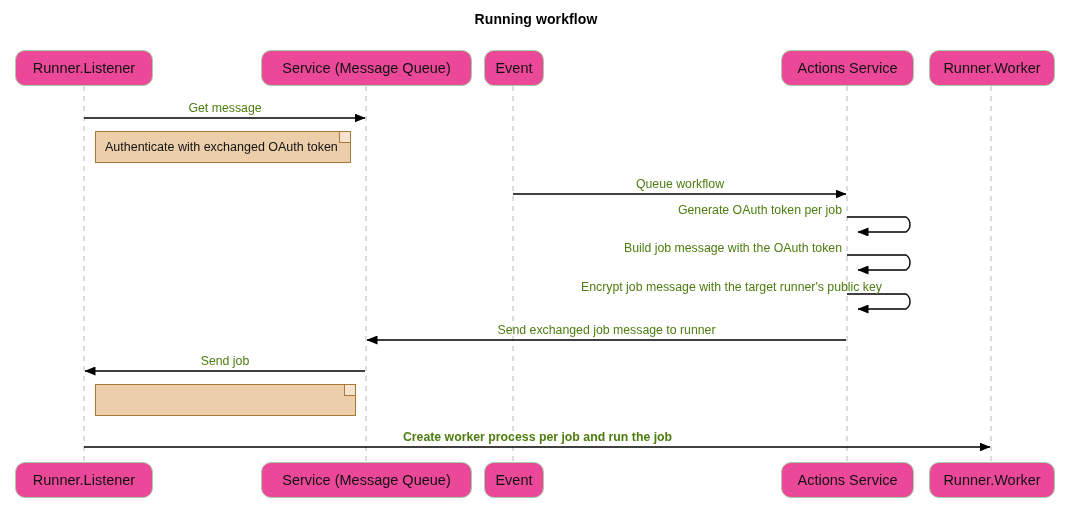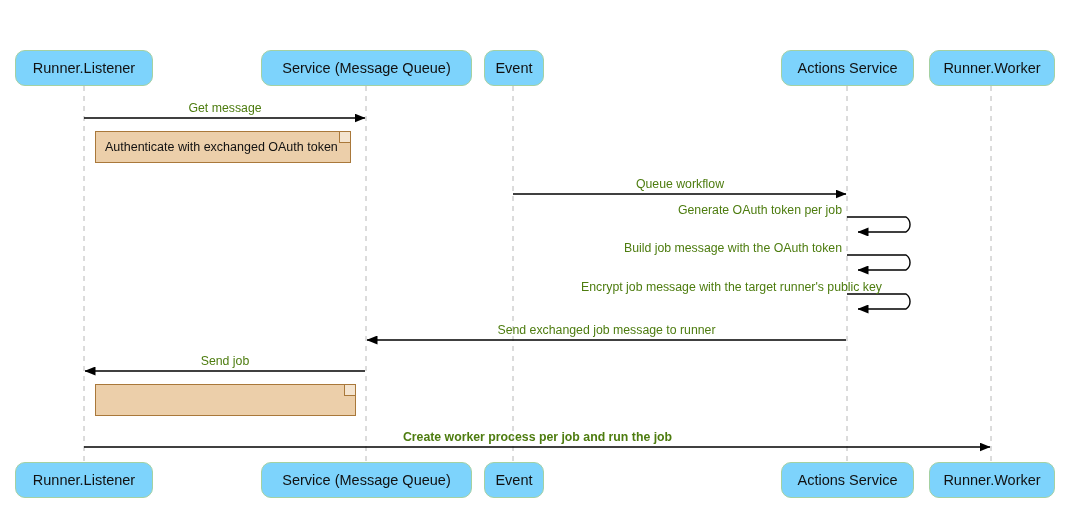--- a/index.html
+++ b/index.html
@@ -26,21 +26,21 @@
     width:1072px;
     text-align:center;
     font-size:14px;
     font-weight:bold;
     color:#000000;
     letter-spacing:.1px;
   }
   .participant{
     position:absolute;
     box-sizing:border-box;
-    background:#7dd3fc;
+    background:#ec4899;
     border:1px solid #a4d1a2;
     border-radius:10px;
     display:flex;
     align-items:center;
     justify-content:center;
     font-size:14.5px;
     color:#111111;
     white-space:nowrap;
     height:36px;
   }
@@ -73,20 +73,21 @@
     white-space:nowrap;
     text-align:center;
   }
   .msg-label.right-anchor{ text-align:right; }
 </style>
 </head>
 <body>
 
 <div id="diagram">
 
+  <div class="title">Running workflow</div>
 
   <svg id="svg-layer" viewBox="0 0 1072 523" xmlns="http://www.w3.org/2000/svg">
     <defs>
       <marker id="arrowR" markerWidth="11" markerHeight="9" refX="10.5" refY="4.5" orient="auto" markerUnits="userSpaceOnUse">
         <path d="M0,0 L11,4.5 L0,9 z" fill="#000000"></path>
       </marker>
       <marker id="arrowL" markerWidth="11" markerHeight="9" refX="10.5" refY="4.5" orient="auto" markerUnits="userSpaceOnUse">
         <path d="M0,0 L11,4.5 L0,9 z" fill="#000000"></path>
       </marker>
     </defs>

